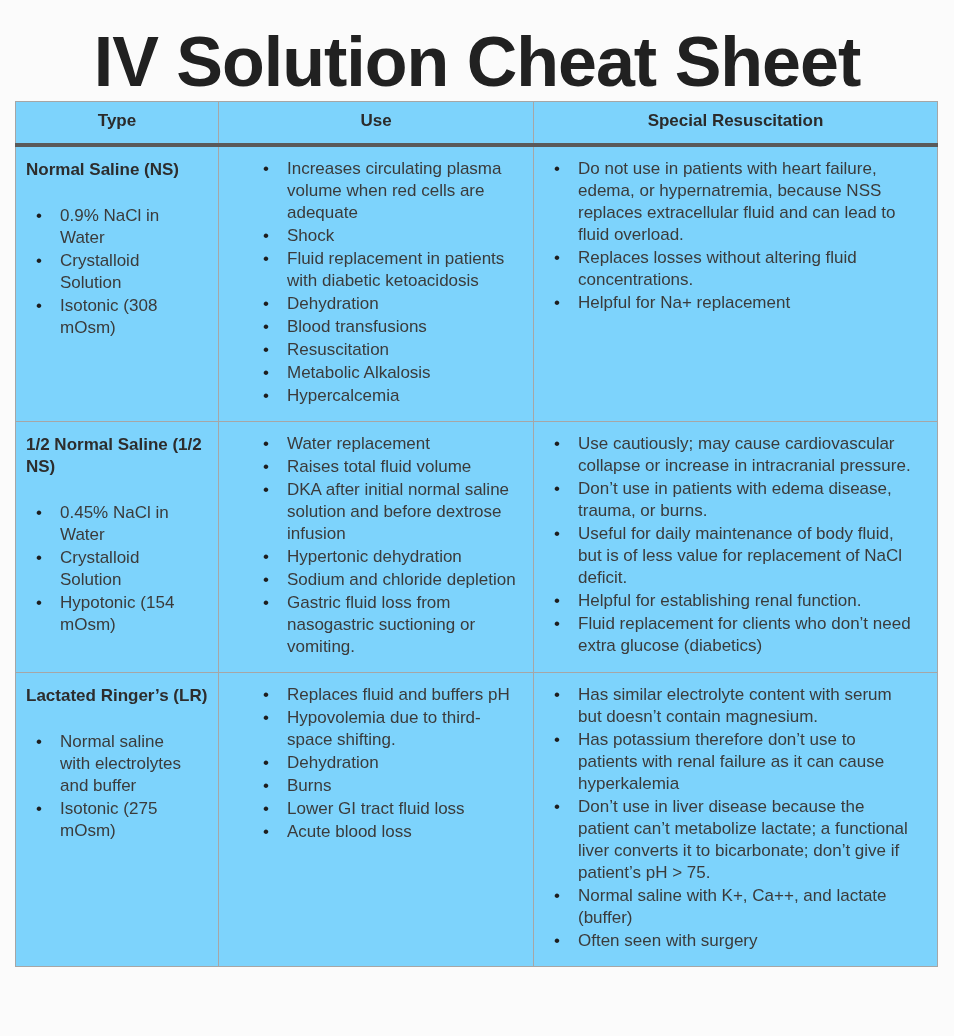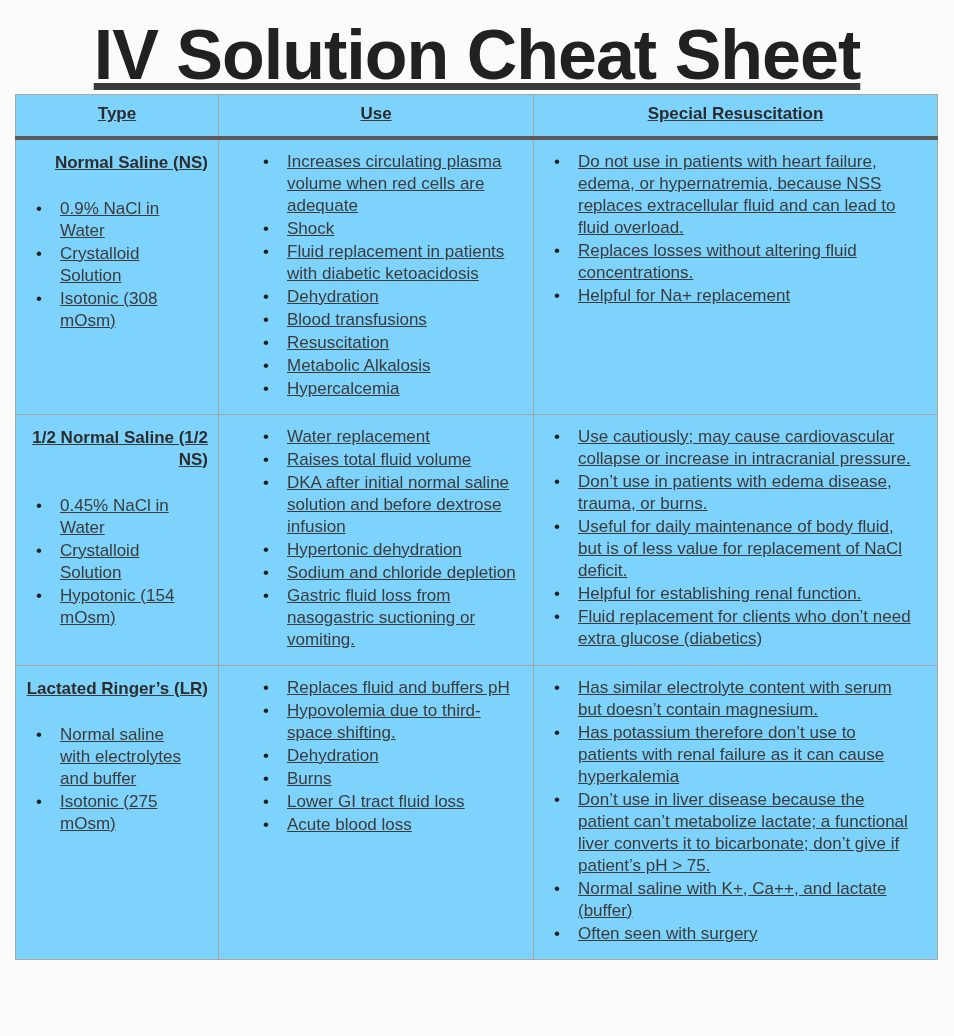--- a/index.html
+++ b/index.html
@@ -8,22 +8,21 @@
     background: #fbfbfb;
   }
   body {
     width: 954px;
     height: 1036px;
     font-family: "Liberation Sans", sans-serif;
     color: #3b3b3b;
     overflow: hidden;
   }
   .sheet {
-    padding-top: 18px;
-    text-decoration: underline;
+    padding-top: 25px;
   }
   h1.page-title {
     margin: 0;
     text-align: center;
     font-size: 70px;
     line-height: 1.08;
     font-weight: bold;
     color: #212121;
     letter-spacing: -1px;
   }
@@ -53,21 +52,21 @@
   }
   table.iv-table td {
     border: 1px solid #a6a6a6;
     vertical-align: top;
     font-size: 17px;
     line-height: 22px;
     padding: 11px 8px 13px 8px;
   }
   .type-name {
     font-weight: bold;
-    text-align: right;
+    text-align: left;
     color: #2d2d2d;
     margin: 1px 2px 24px 2px;
   }
   ul.bullet-list {
     list-style: none;
     margin: 0;
     padding: 0;
   }
   ul.bullet-list li {
     position: relative;

